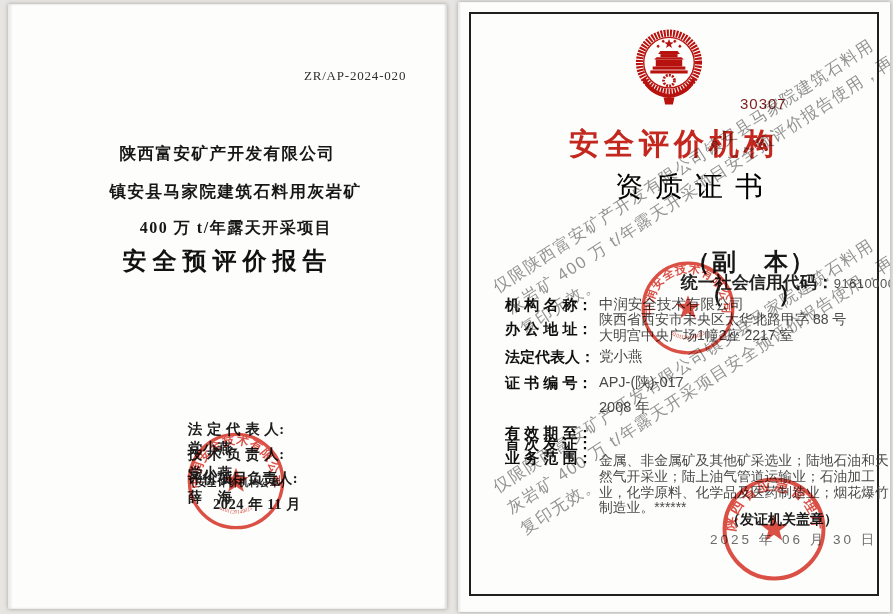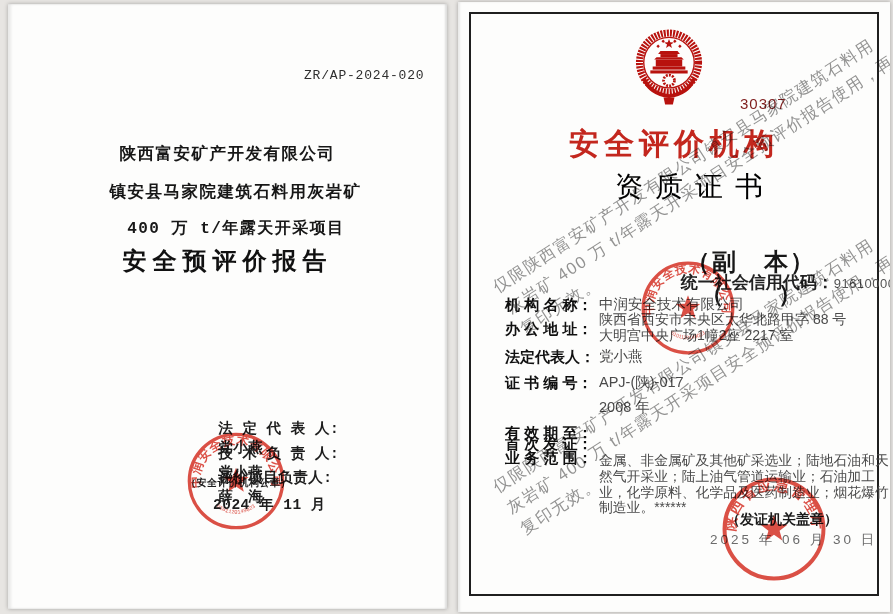--- a/index.html
+++ b/index.html
@@ -1,21 +1,21 @@
 <!DOCTYPE html>
 <html><head>
 <meta charset="utf-8">
 <style>
   html,body{margin:0;padding:0;background:#e7e5e2;}
   #canvas{position:relative;width:893px;height:614px;background:#e7e5e2;overflow:hidden;
           font-family:"Liberation Sans","DejaVu Sans",sans-serif;}
   .page{position:absolute;background:#fdfdfc;overflow:hidden;}
   #left-page{left:8px;top:4px;width:439px;height:605px;
              box-shadow:0 0 4px rgba(0,0,0,.28), inset -2px 0 2px rgba(0,0,0,.12), inset 3px 0 3px rgba(0,0,0,.08);
-             font-family:Liberation Mono, monospace;}
+             font-family:Liberation Serif, serif;}
   #right-page{left:458px;top:2px;width:432px;height:610px;
               box-shadow:0 0 4px rgba(0,0,0,.3), inset 2px 0 2px rgba(0,0,0,.08);}
   .abs{position:absolute;white-space:pre;}
   .ctr{left:0;right:0;text-align:center;}
   
   .docnum{font-size:13px;letter-spacing:.8px;color:#2e2e2e;}
   .cov{font-weight:bold;color:#171717;font-size:16.5px;letter-spacing:1.5px;}
   .cov-title{font-weight:bold;color:#111;font-size:24px;letter-spacing:6px;}
   .sig{font-size:14.5px;font-weight:bold;color:#1d1d1d;letter-spacing:.5px;}
   

